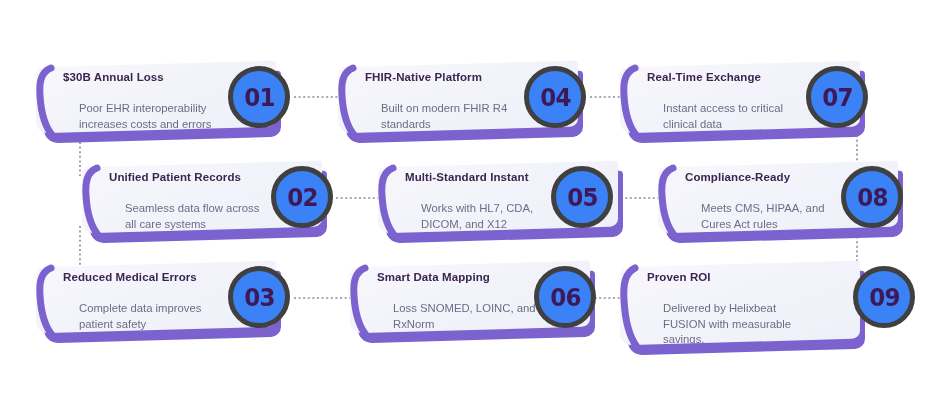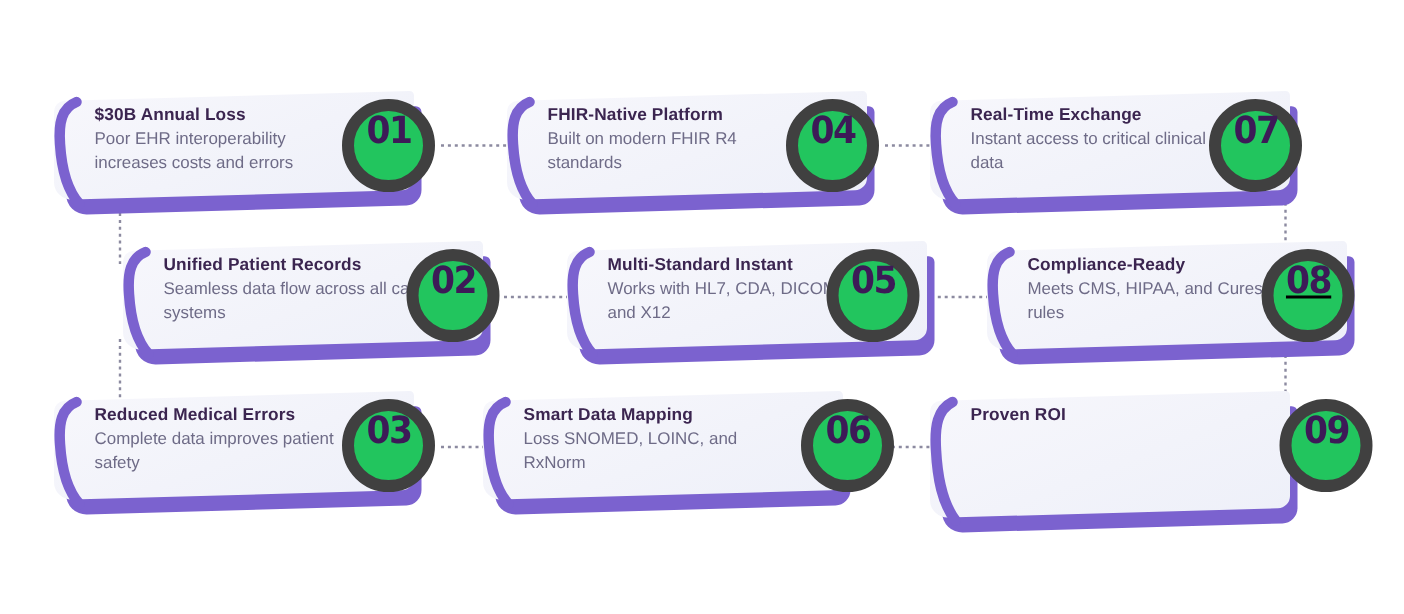--- a/index.html
+++ b/index.html
@@ -86,34 +86,34 @@
     letter-spacing: 0.1px;
     line-height: 15px;
     margin: 0 0 1px 0;
     white-space: nowrap;
   }
 
   .card-desc {
     font-size: 11.3px;
     color: #6e6b87;
     line-height: 15.5px;
-    margin: 0;
+    margin: 16px;
   }
 
   
   .badge {
     position: absolute;
     width: 62px;
     height: 62px;
     border-radius: 50%;
-    background: #22c55e;
-    border: 8px solid #404040;
+    background: #3b82f6;
+    border: 5px solid #404040;
     box-sizing: border-box;
     display: flex;
-    align-items: flex-start;
+    align-items: center;
     justify-content: center;
     z-index: 5;
   }
 
   .badge-num {
     font-family: "DejaVu Sans", sans-serif;
     font-size: 25px;
     font-weight: bold;
     color: #3d1a57;
     letter-spacing: -1px;
@@ -124,35 +124,35 @@
   
   .c01 { left: 36px;  top: 64px;  }
   .c04 { left: 338px; top: 64px;  }
   .c07 { left: 620px; top: 64px;  }
 
   .c02 { left: 82px;  top: 164px; }
   .c05 { left: 378px; top: 164px; }
   .c08 { left: 658px; top: 164px; }
 
   .c03 { left: 36px;  top: 264px; }
-  .c06 { left: 322px; top: 264px; }
+  .c06 { left: 350px; top: 264px; }
   .c09 { left: 620px; top: 264px; }
 
   
   .c09 .face  { height: 78px; }
   .c09 .under { height: 78px; }
   .c09 .edge  { height: 88px; }
 
   .b01 { left: 228px; top: 66px;  }
   .b04 { left: 524px; top: 66px;  }
   .b07 { left: 806px; top: 66px;  }
 
   .b02 { left: 271px; top: 166px; }
   .b05 { left: 551px; top: 166px; }
-  .b08 { left: 841px; top: 166px; text-decoration: underline; }
+  .b08 { left: 841px; top: 166px; }
 
   .b03 { left: 228px; top: 266px; }
   .b06 { left: 534px; top: 266px; }
   .b09 { left: 853px; top: 266px; }
 </style>
 </head>
 <body>
 
 <div id="infographic">
 
@@ -300,19 +300,20 @@
   </div>
 
   <div class="card c09">
     <div class="under"></div>
     <div class="face"></div>
     <svg class="edge" viewBox="0 0 22 88">
       <path d="M14 2 C4 7 2 18 3 34 C4 53 7 69 16 81" stroke="#7b62cf" stroke-width="7" fill="none" stroke-linecap="round"></path>
     </svg>
     <div class="body">
       <p class="card-title">Proven ROI</p>
+      <p class="card-desc">Delivered by Helixbeat FUSION with measurable savings.</p>
     </div>
   </div>
   <div class="badge b09">
     <span class="badge-num">09</span>
   </div>
 
 </div>
 
 </body></html>

